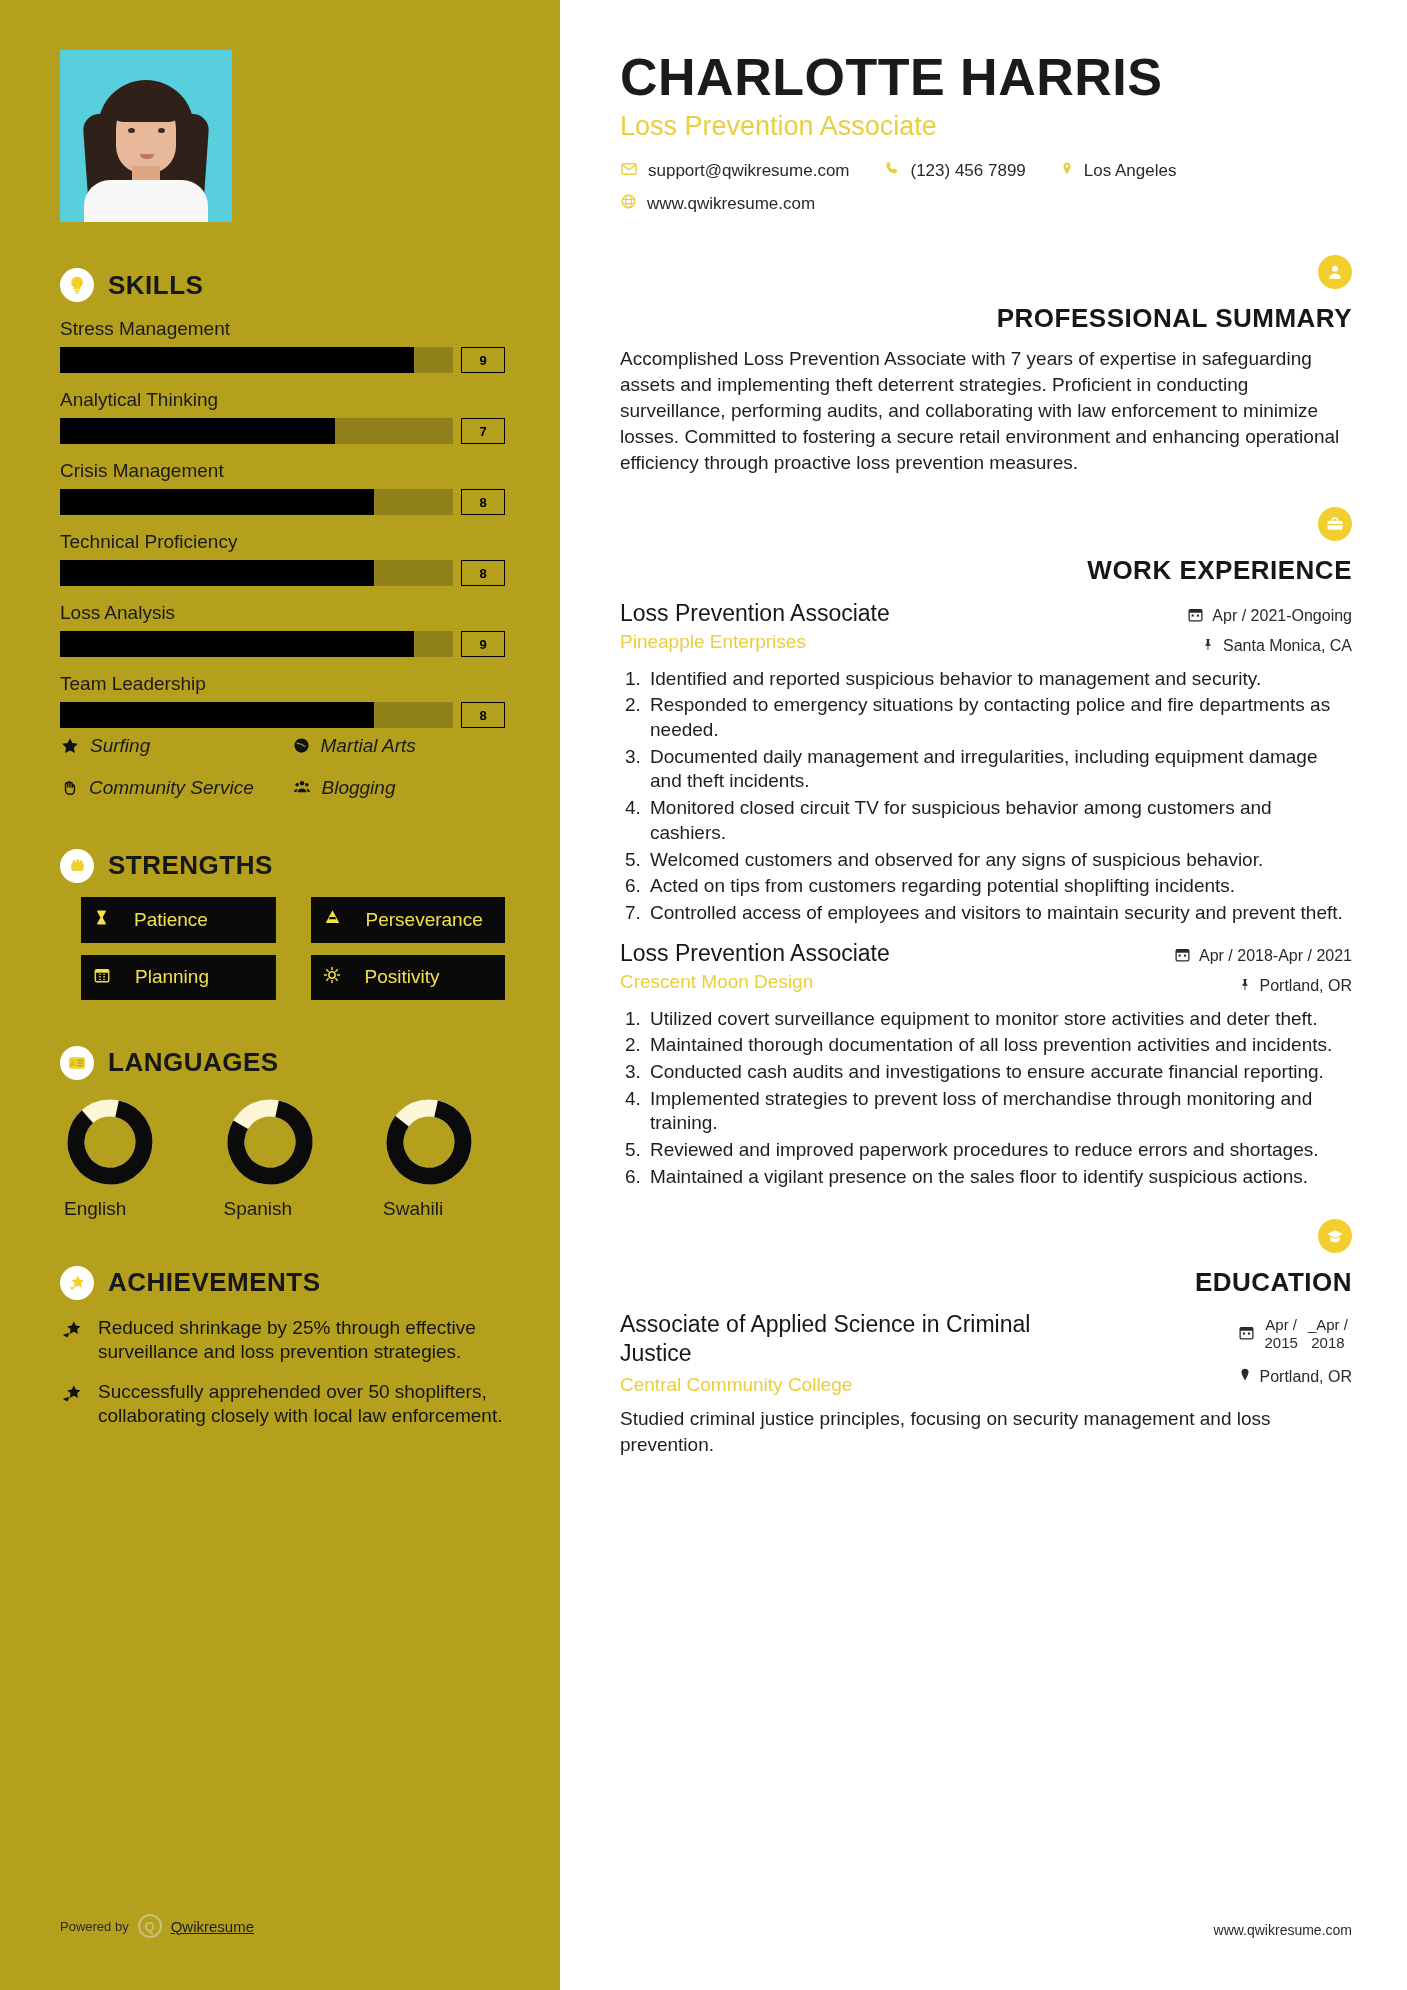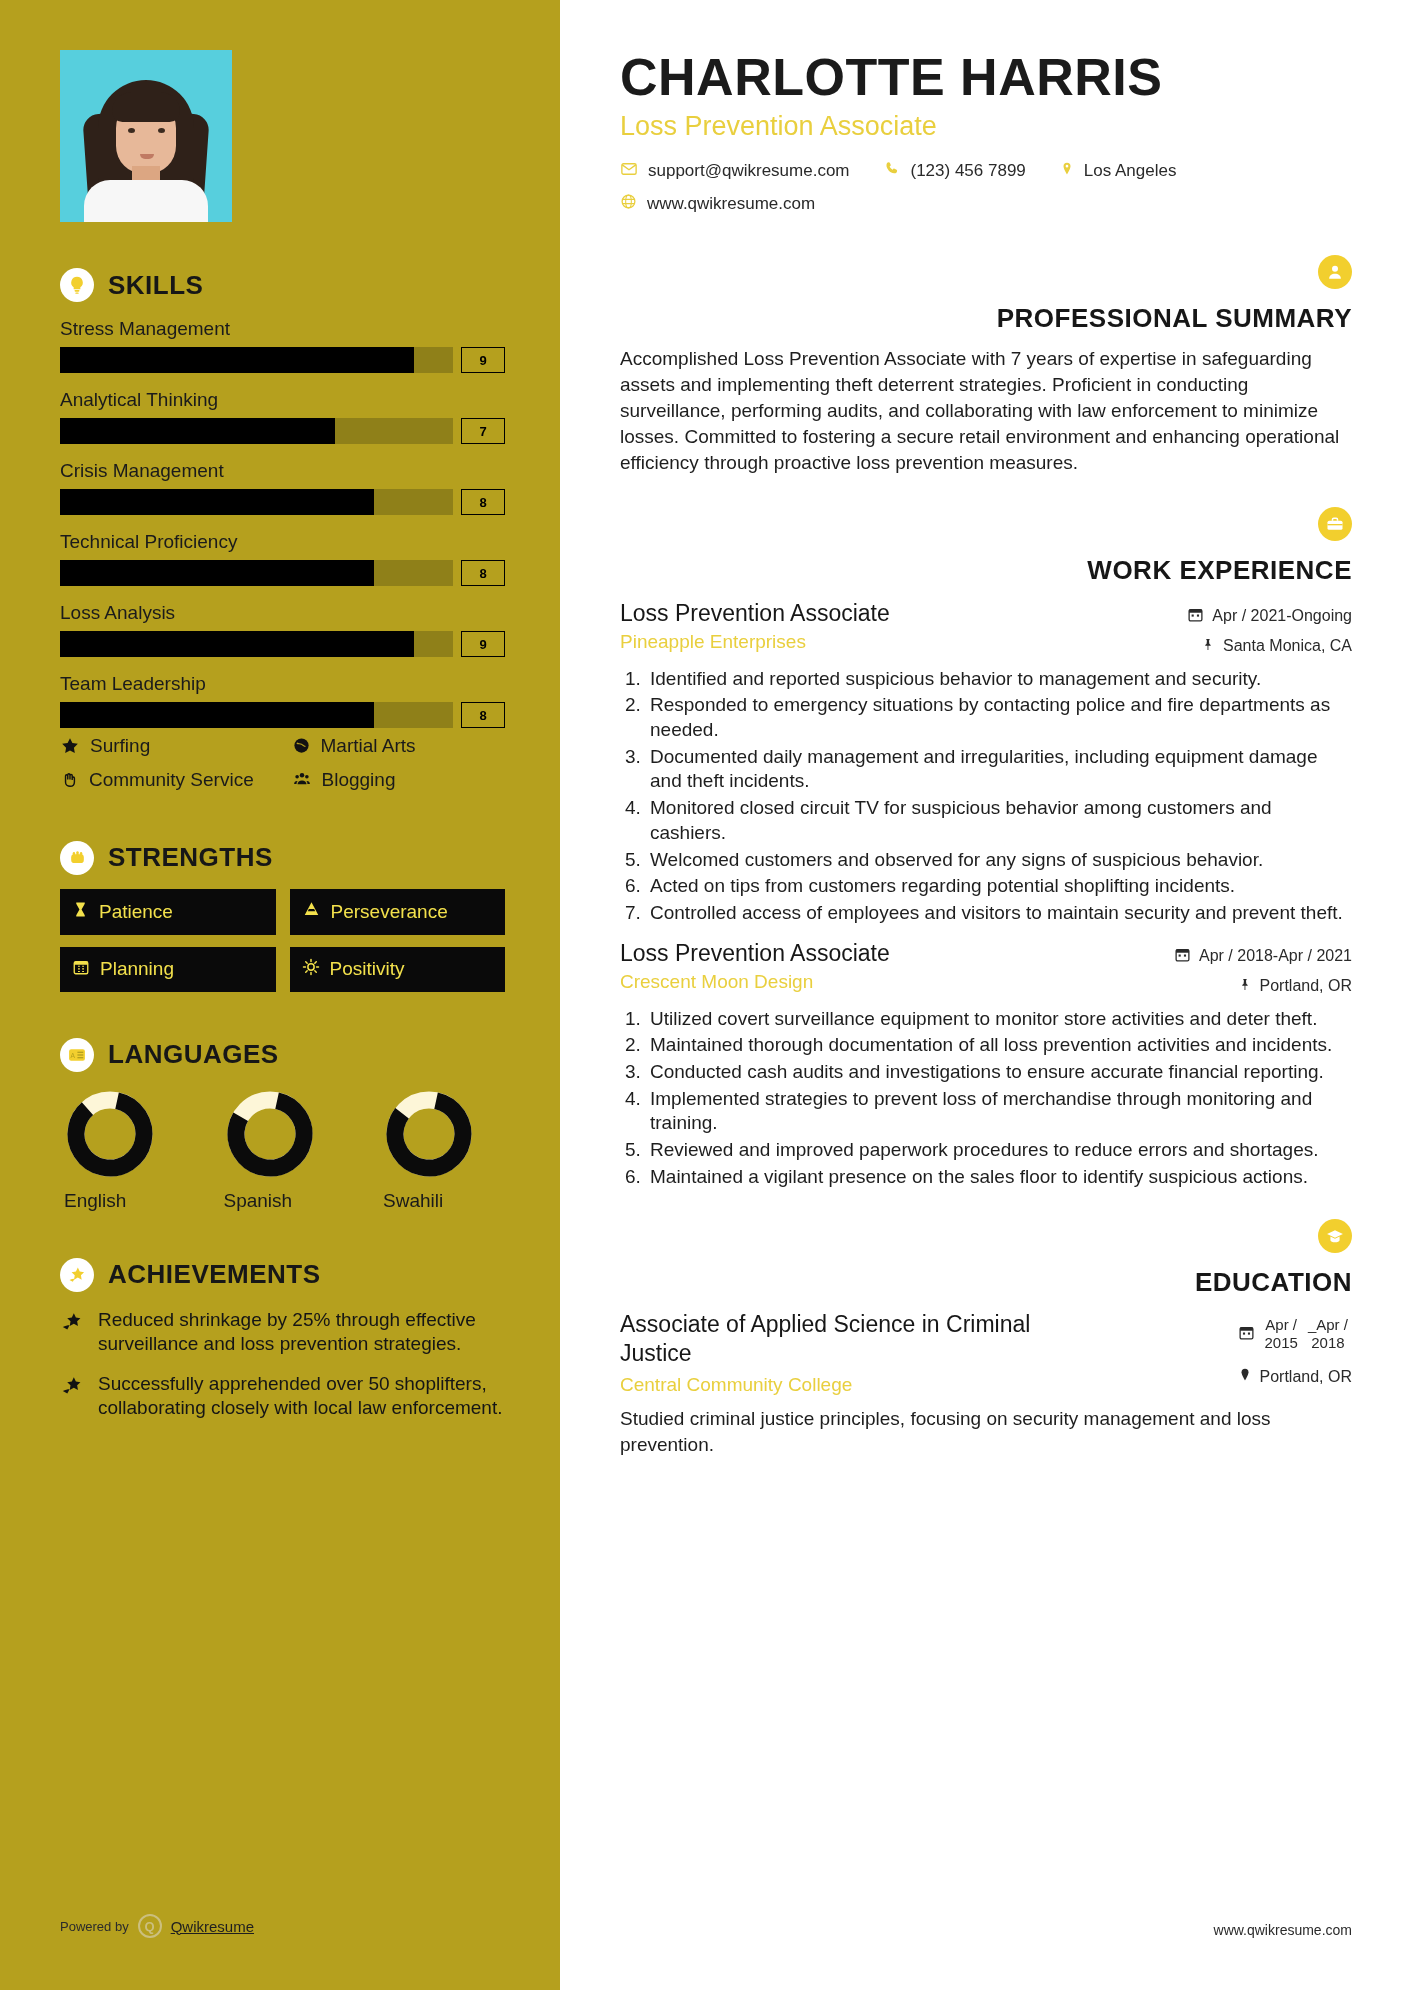--- a/index.html
+++ b/index.html
@@ -76,29 +76,29 @@
     background:#8f8019;
   }
   .skill-fill { position:absolute; left:0; top:0; bottom:0; background:#000000; }
   .skill-badge {
     width:44px; height:26px; border:1px solid #000; background:#b5a01e;
     display:flex; align-items:center; justify-content:center;
     font-size:13px; color:#000; font-weight:600; flex:0 0 44px;
   }
 
   .interest-grid {
-    display:grid; grid-template-columns:1fr 1fr; gap:6px 18px; margin-top:6px;
+    display:grid; grid-template-columns:1fr 1fr; gap:14px 18px; margin-top:6px;font-style:italic;
   }
   .interest-item { display:flex; align-items:flex-start; gap:10px; font-size:19px; color:#1a1a1a; line-height:1.25; }
   .interest-item svg { flex:0 0 auto; margin-top:2px; }
 
   .strength-grid { display:grid; grid-template-columns:1fr 1fr; gap:12px 14px; margin-top:6px; }
   .strength-chip {
     background:#0a0a0a; color:#f3e14c; font-size:19px;
-    padding:11px 12px; display:flex; align-items:center; gap:10px;
+    padding:11px 12px; display:flex; align-items:center; gap:24px;margin-left:21px;
   }
 
   .lang-row { display:flex; justify-content:space-between; margin-top:16px; padding:0 4px; }
   .lang-item { display:flex; flex-direction:column; align-items:flex-start; width:118px; }
   .lang-label { font-size:19px; color:#1a1a1a; margin-top:10px; }
 
   .ach-item { display:flex; gap:14px; margin-top:16px; }
   .ach-item svg { flex:0 0 auto; margin-top:3px; }
   .ach-text { font-size:19px; color:#151515; line-height:1.28; }
 

